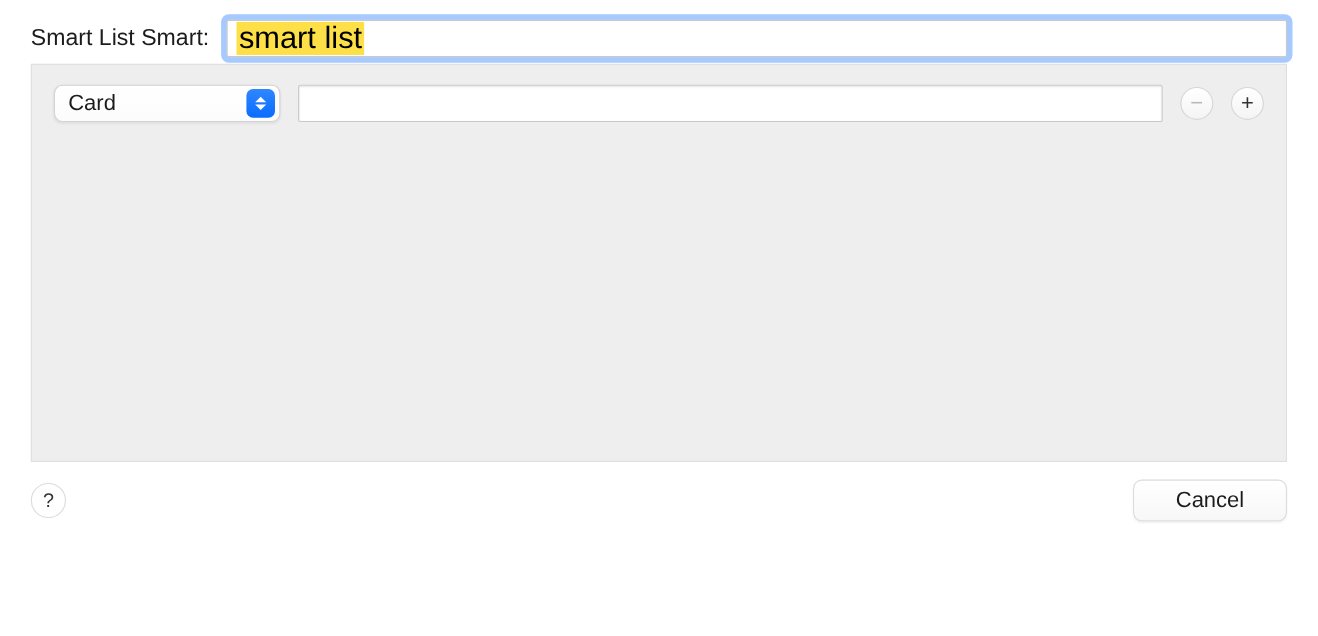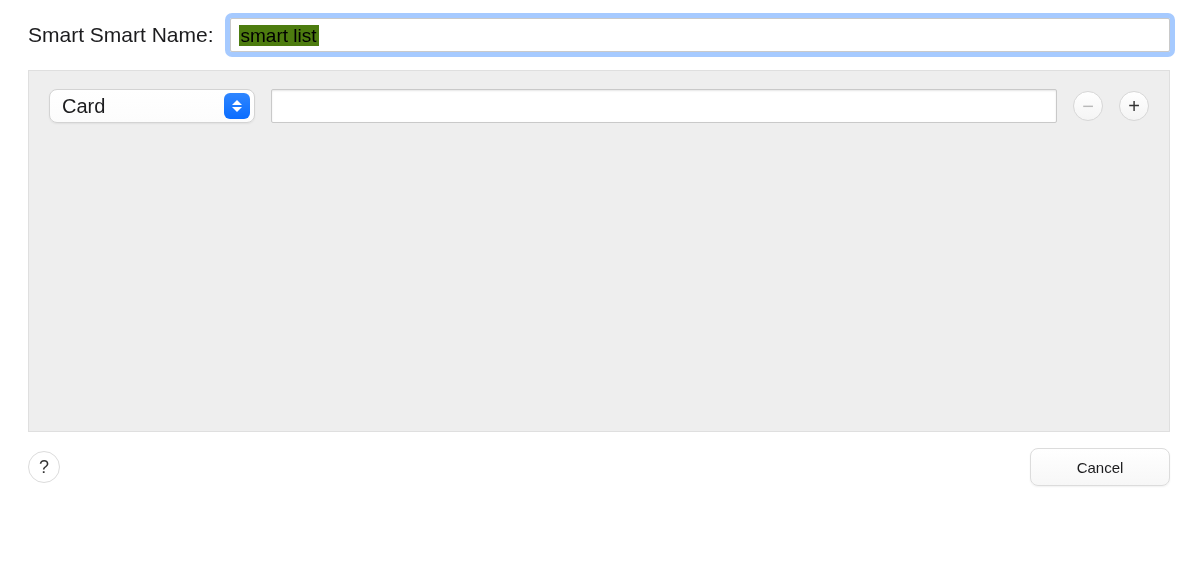--- a/index.html
+++ b/index.html
@@ -34,37 +34,37 @@
     border-radius: 2px;
     outline: 5px solid rgba(0,102,255,0.35);
     outline-offset: 0;
     height: 34px;
     display: flex;
     align-items: center;
     padding: 0 8px;
     background: #fff;
   }
   .name-input-sel {
-    background: #4d7c0f;
+    background: #fde047;
     color: #000;
     padding: 1px 2px;
-    font-size: 19px;
+    font-size: 28px;
     line-height: 1;
     display: inline-block;
   }
 
   
   .caption {
     margin-top: 28px;
     font-size: 21px;
   }
 
   
   .panel {
-    margin-top: 18px;
+    margin-top: 6px;
     width: 100%;
     height: 362px;
     background: #eeeeee;
     border: 1px solid #dfdfdf;
     padding: 18px 20px;
   }
   .cond-row {
     display: flex;
     align-items: center;
     gap: 16px;
@@ -155,34 +155,34 @@
     color: #333;
   }
   .spacer { flex: 1; }
   .push-btn {
     min-width: 140px;
     height: 38px;
     border: 1px solid #dcdcdc;
     border-radius: 8px;
     background: linear-gradient(#ffffff, #f7f7f7);
     box-shadow: 0 1px 2px rgba(0,0,0,0.06);
-    font-size: 15px;
+    font-size: 20px;
     display: flex;
     align-items: center;
     justify-content: center;
   }
   .push-btn.ok { color: #b0b0b0; border-color: #e5e5e5; box-shadow: none; }
 </style>
 </head>
 <body>
 
 <div class="dialog">
 
   <div class="name-row">
-    <div class="name-label">Smart Smart Name:</div>
+    <div class="name-label">Smart List Smart:</div>
     <div class="name-input-wrap">
       <span class="name-input-sel">smart list</span>
     </div>
   </div>
 
 
   <div class="panel">
     <div class="cond-row">
 
       <div class="popup field">

